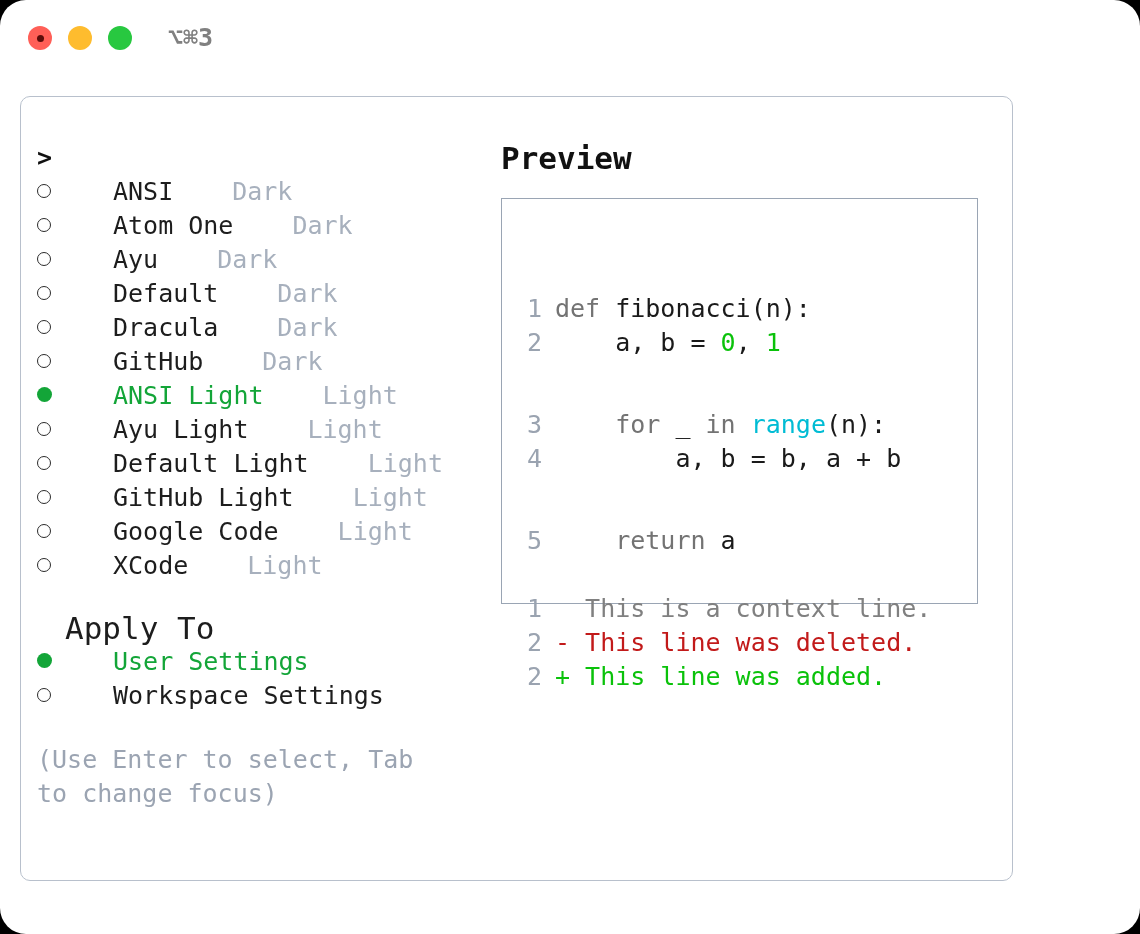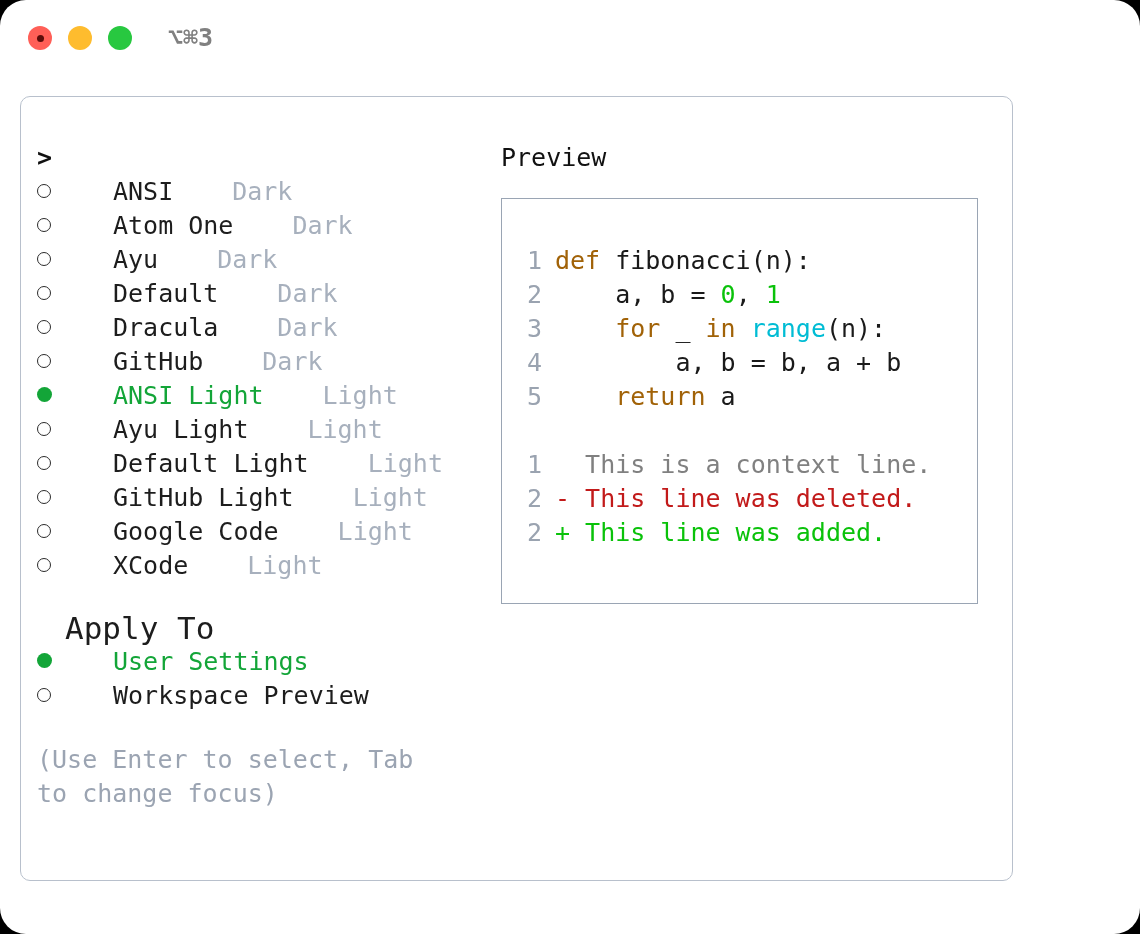--- a/index.html
+++ b/index.html
@@ -169,22 +169,22 @@
   }
 
   
   #preview-column {
     position: absolute;
     left: 480px;
     top: 44px;
     width: 500px;
   }
   #preview-title {
-    font-size: 25px;
-    font-weight: normal;
+    font-size: 31px;
+    font-weight: bold;
     color: #111111;
     line-height: 34px;
   }
   #preview-box {
     margin-top: 23px;
     width: 477px;
     height: 406px;
     border: 1.6px solid #9aa5b4;
     box-sizing: border-box;
     background: #ffffff;
@@ -200,21 +200,21 @@
   }
   .code-line { display: flex; align-items: baseline; white-space: pre; }
   .lineno {
     flex: 0 0 28px;
     width: 28px;
     text-align: right;
     color: #9aa3b0;
     margin-right: 13px;
   }
   .tok-plain { color: #1a1a1a; }
-  .tok-kw    { color: #a16207; }
+  .tok-kw    { color: #737373; margin-top: 48px; }
   .tok-num   { color: #0ac20a; }
   .tok-fn    { color: #00bcd4; }
   .tok-ctx   { color: #808080; }
   .tok-del   { color: #c21a1a; }
   .tok-add   { color: #0ac20a; }
   .blank-line { height: 34px; }
 </style>
 </head>
 <body>
 
@@ -254,21 +254,21 @@
 
       <div class="group-gap"></div>
 
       <div class="group-title">
         <span class="marker-col"></span>
         <span>Apply To</span>
       </div>
 
       <div id="apply-to-list">
           <div class="opt-row selected"><span class="radio"><span class="dot-filled"></span></span><span class="opt-label">User Settings</span></div>
-          <div class="opt-row"><span class="radio"><span class="dot-hollow"></span></span><span class="opt-label">Workspace Preview</span></div>
+          <div class="opt-row"><span class="radio"><span class="dot-hollow"></span></span><span class="opt-label">Workspace Settings</span></div>
         </div>
 
       <div id="hint-text">(Use Enter to select, Tab to change focus)</div>
     </div>
 
     <div id="preview-column">
       <div id="preview-title">Preview</div>
       <div id="preview-box">
         <div id="code-area"><div class="code-line"><span class="lineno">1</span><span class="tok-kw">def</span><span class="tok-plain"> fibonacci(n):</span></div><div class="code-line"><span class="lineno">2</span><span class="tok-plain">    a, b = </span><span class="tok-num">0</span><span class="tok-plain">, </span><span class="tok-num">1</span></div><div class="code-line"><span class="lineno">3</span><span class="tok-plain">    </span><span class="tok-kw">for</span><span class="tok-plain"> _ </span><span class="tok-kw">in</span><span class="tok-plain"> </span><span class="tok-fn">range</span><span class="tok-plain">(n):</span></div><div class="code-line"><span class="lineno">4</span><span class="tok-plain">        a, b = b, a + b</span></div><div class="code-line"><span class="lineno">5</span><span class="tok-plain">    </span><span class="tok-kw">return</span><span class="tok-plain"> a</span></div><div class="blank-line"></div><div class="code-line"><span class="lineno">1</span><span class="tok-ctx">  This is a context line.</span></div><div class="code-line"><span class="lineno">2</span><span class="tok-del">- This line was deleted.</span></div><div class="code-line"><span class="lineno">2</span><span class="tok-add">+ This line was added.</span></div></div>
       </div>

